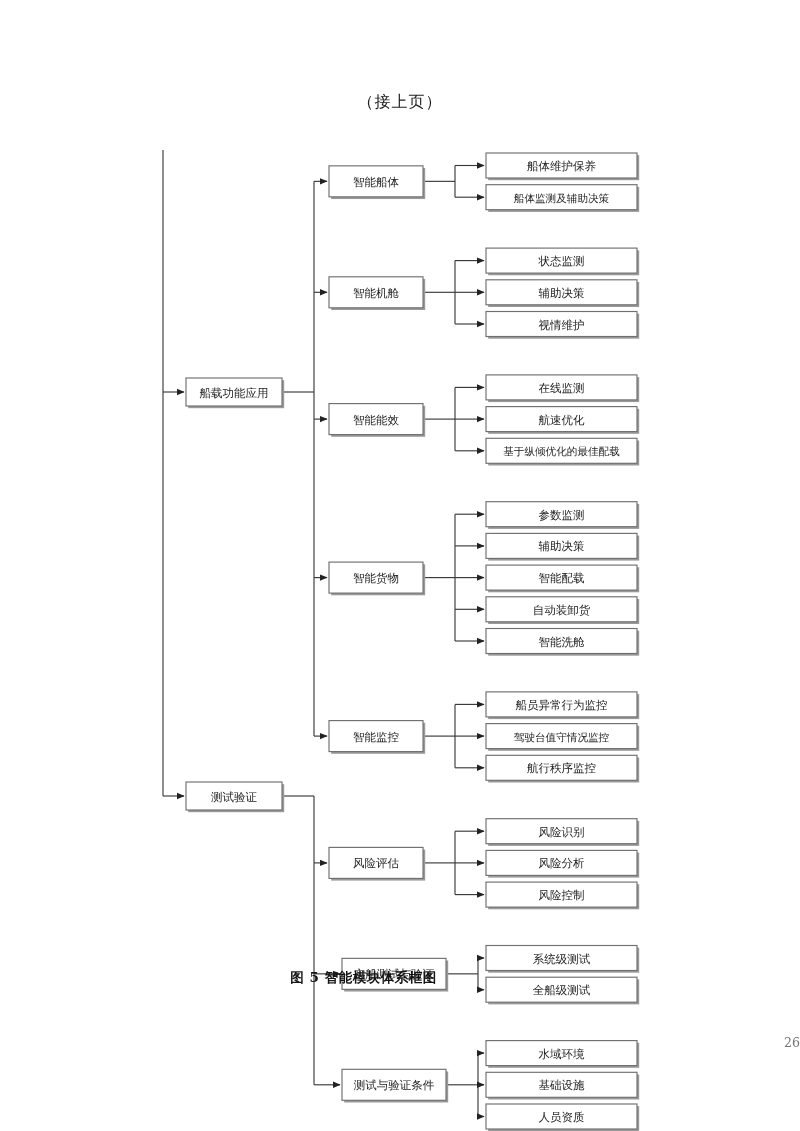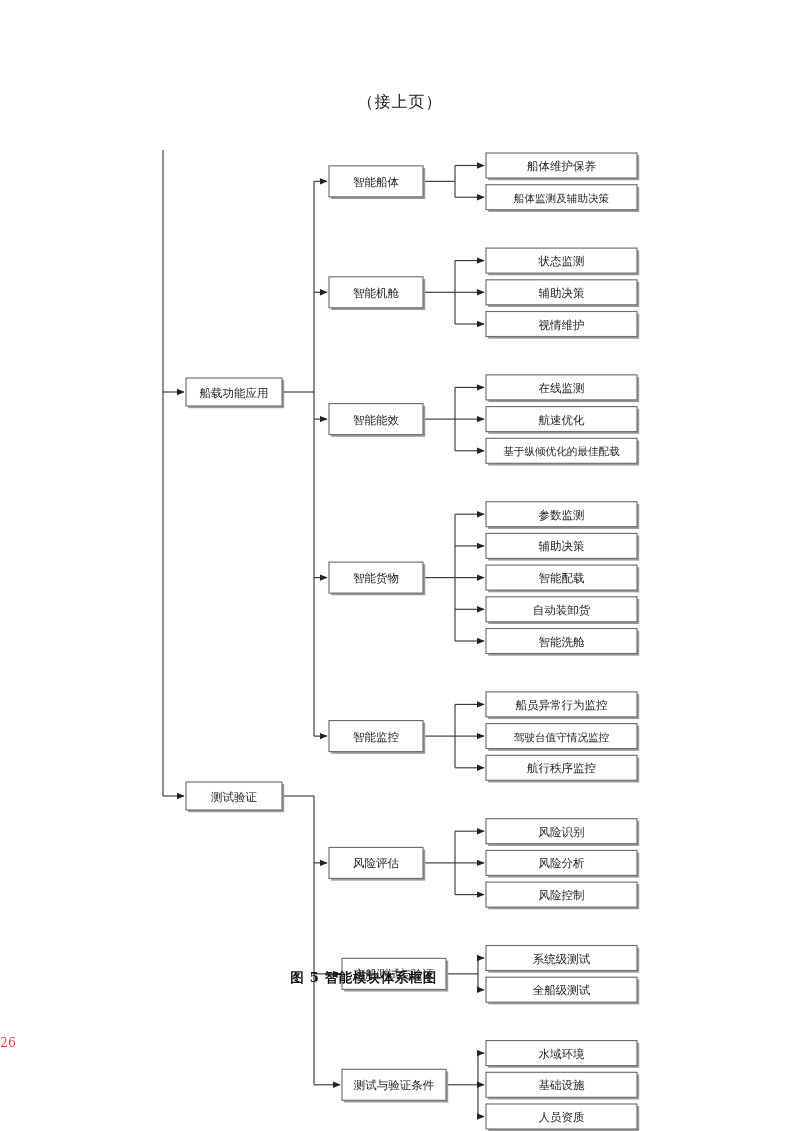--- a/index.html
+++ b/index.html
@@ -40,24 +40,24 @@
     font-size: 13.5px;
     font-weight: bold;
     font-family: "DejaVu Serif", "Liberation Serif", serif;
     color: #151515;
     letter-spacing: 0.5px;
   }
   .page-number {
     position: absolute;
     left: 0; top: 1035px;
     width: 800px;
-    text-align: left;
+    text-align: right;
     font-size: 12.5px;
     font-family: "DejaVu Serif", "Liberation Serif", serif;
-    color: #ef4444;
+    color: #737373;
   }
   svg#diagram {
     position: absolute;
     left: 0; top: 0;
     width: 800px;
     height: 1131px;
   }
   svg#diagram text {
     font-family: "DejaVu Sans", "Liberation Sans", sans-serif;
     fill: #1c1c1c;

